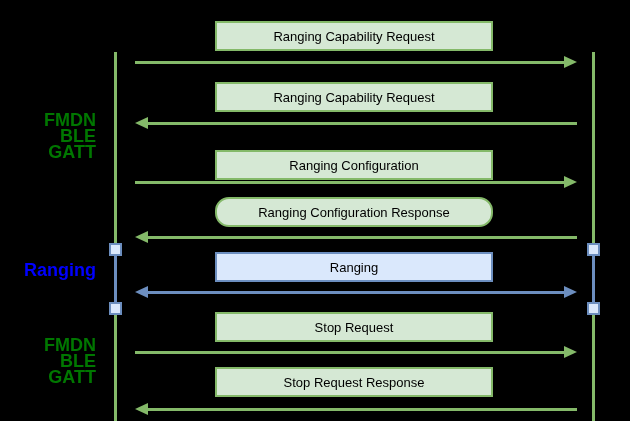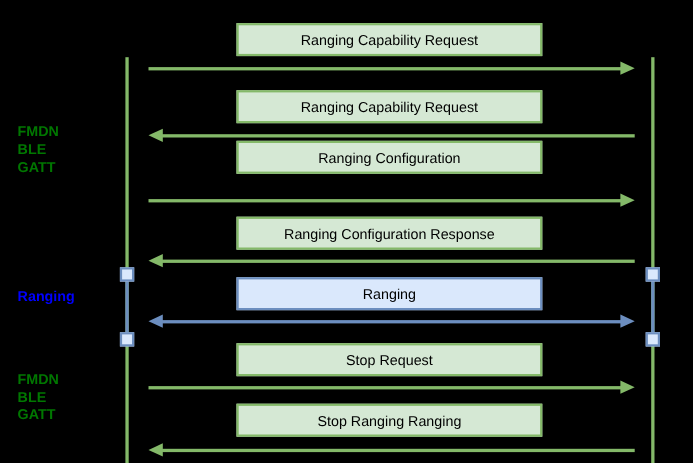--- a/index.html
+++ b/index.html
@@ -34,22 +34,22 @@
   .head{position:absolute;top:0;width:0;height:0;
     border-top:6px solid transparent;border-bottom:6px solid transparent;}
   .head.hright{right:0;border-left:13px solid;}
   .head.hleft{left:0;border-right:13px solid;}
   .arrow.green .head.hright{border-left-color:var(--green-stroke);}
   .arrow.green .head.hleft{border-right-color:var(--green-stroke);}
   .arrow.blue .head.hright{border-left-color:var(--blue-stroke);}
   .arrow.blue .head.hleft{border-right-color:var(--blue-stroke);}
   
   .phase{
-    position:absolute;left:16px;width:80px;text-align:left;
-    font-weight:bold;font-size:13px;line-height:16px;
+    position:absolute;left:16px;width:80px;text-align:right;
+    font-weight:bold;font-size:18px;line-height:16px;
   }
   .phase-green{color:var(--phase-green);}
   .phase-blue{color:var(--phase-blue);}
 </style>
 </head>
 <body>
 
 <div class="canvas">
 
   <div class="phase phase-green" style="top:112px">
@@ -84,28 +84,28 @@
         <div class="line" style="right: 11px;"></div>
         <div class="head hright"></div>
       </div>
       <div class="msg-box green" style="top: 82px;">
         <span>Ranging Capability Request</span>
       </div>
       <div class="arrow green" style="top: 117px;">
         <div class="line" style="left: 11px;"></div>
         <div class="head hleft"></div>
       </div>
-      <div class="msg-box green" style="top: 128px;">
+      <div class="msg-box green" style="top: 150px;">
         <span>Ranging Configuration</span>
       </div>
       <div class="arrow green" style="top: 176px;">
         <div class="line" style="right: 11px;"></div>
         <div class="head hright"></div>
       </div>
-      <div class="msg-box green" style="top: 197px;">
+      <div class="msg-box green" style="top: 197px; border-radius: 14px;">
         <span>Ranging Configuration Response</span>
       </div>
       <div class="arrow green" style="top: 231px;">
         <div class="line" style="left: 11px;"></div>
         <div class="head hleft"></div>
       </div>
       <div class="msg-box blue" style="top: 252px;">
         <span>Ranging</span>
       </div>
       <div class="arrow blue" style="top: 286px;">
@@ -114,21 +114,21 @@
         <div class="head hleft"></div>
       </div>
       <div class="msg-box green" style="top: 312px;">
         <span>Stop Request</span>
       </div>
       <div class="arrow green" style="top: 346px;">
         <div class="line" style="right: 11px;"></div>
         <div class="head hright"></div>
       </div>
       <div class="msg-box green" style="top: 367px;">
-        <span>Stop Ranging Ranging</span>
+        <span>Stop Request Response</span>
       </div>
       <div class="arrow green" style="top: 403px;">
         <div class="line" style="left: 11px;"></div>
         <div class="head hleft"></div>
       </div>
     </div>
 
 </div>
 
 </body></html>

